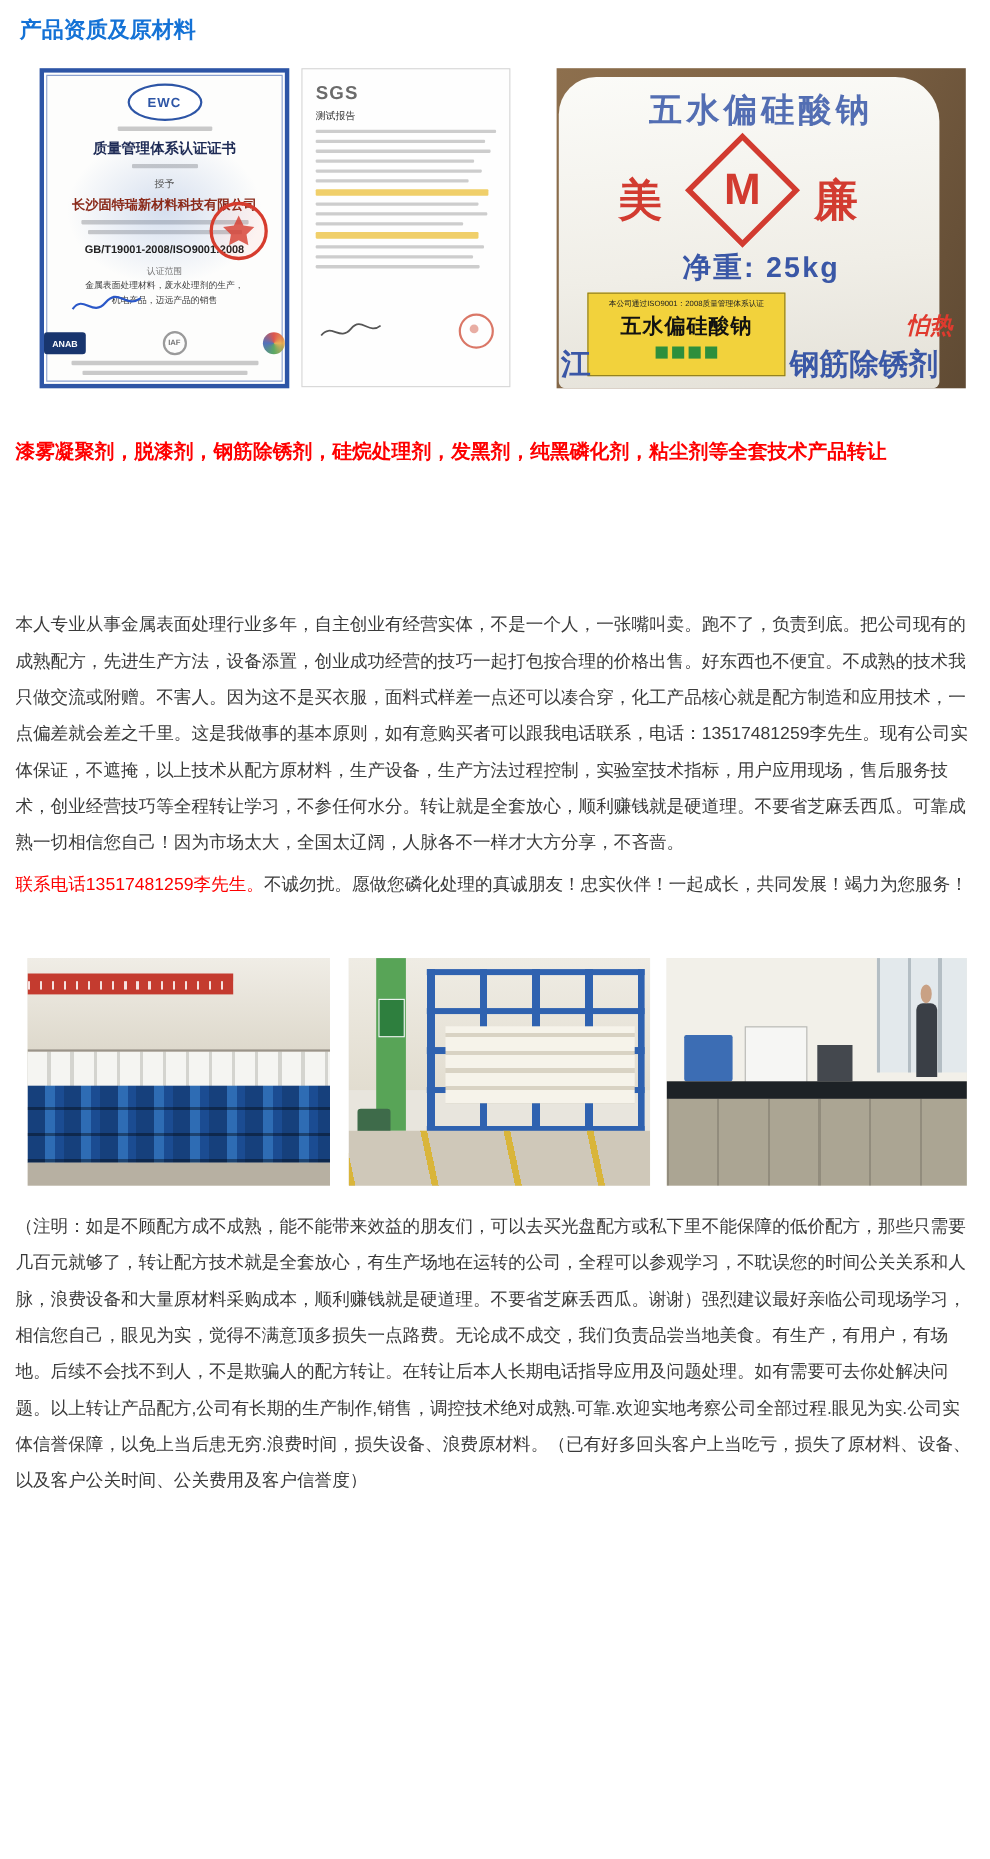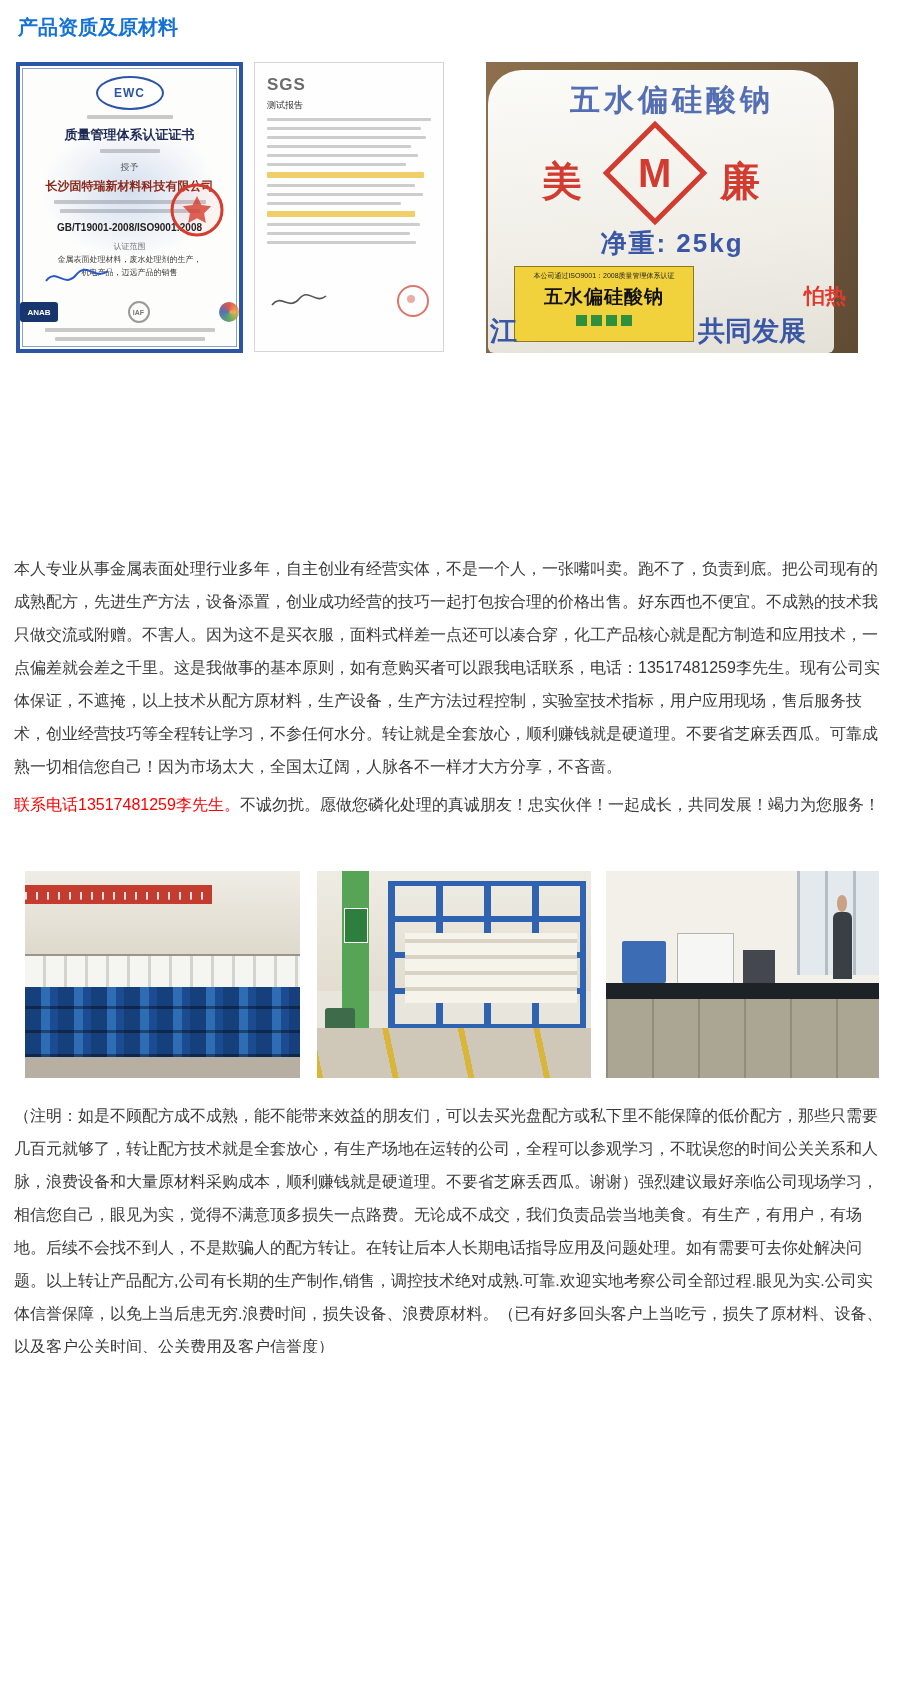--- a/index.html
+++ b/index.html
@@ -2,21 +2,21 @@
 <html><head>
 <meta charset="utf-8">
 <style>
   html,body{margin:0;padding:0;background:#fff;}
   .page{position:relative;width:900px;height:1353px;background:#fff;overflow:hidden;
         font-family:"Liberation Sans","DejaVu Sans",sans-serif;padding-left:31px;}
 
   .page-title{position:absolute;left:18px;top:14px;margin:0;font-size:20px;font-weight:bold;color:#1472d6;}
 
   
-  .certs-row{position:absolute;left:16px;top:62px;display:flex;align-items:flex-start;}
+  .certs-row{position:absolute;left:36px;top:62px;display:flex;align-items:flex-start;}
   .cert{position:relative;width:227px;height:291px;box-sizing:border-box;background:#fdfdfc;
         border:4px solid #2d55a6;box-shadow:inset 0 0 0 2px #fff,inset 0 0 0 3px #8aa0cf;
         overflow:hidden;text-align:center;}
   .cert .map{position:absolute;left:20px;right:20px;top:70px;bottom:90px;
         background:radial-gradient(ellipse at 50% 45%,rgba(110,145,205,.28),rgba(110,145,205,0) 70%);}
   .ewc-oval{position:relative;margin:10px auto 0;width:64px;height:30px;border:2px solid #2d55a6;
         border-radius:50%;display:flex;align-items:center;justify-content:center;
         color:#2d55a6;font-size:12px;font-weight:bold;letter-spacing:1px;background:#fff;}
   .cert-title{position:relative;margin-top:7px;font-size:13px;font-weight:bold;color:#1d2a55;}
   .cert-award{position:relative;margin-top:8px;font-size:9px;color:#555;}
@@ -60,21 +60,21 @@
   .brand-l{position:absolute;left:56px;top:92px;font-size:40px;font-weight:bold;color:#d23b30;}
   .brand-r{position:absolute;left:234px;top:92px;font-size:40px;font-weight:bold;color:#d23b30;}
   .net-weight{position:absolute;left:0;right:0;top:164px;text-align:center;font-size:26px;
        font-weight:bold;color:#3a57a6;letter-spacing:2px;}
   .yellow-label{position:absolute;left:28px;top:204px;width:180px;height:76px;background:#f2d23c;
        border:1px solid #8a7a20;box-sizing:border-box;padding:4px 5px;overflow:hidden;text-align:center;}
   .yl-cert{font-size:7px;color:#222;white-space:nowrap;overflow:hidden;}
   .yl-product{font-size:19px;font-weight:bold;color:#121212;margin-top:3px;letter-spacing:1px;}
   .yl-greens{margin-top:5px;display:flex;justify-content:center;gap:4px;}
   .yl-greens i{width:11px;height:11px;background:#2e8f3c;display:block;}
-  .heat{position:absolute;right:12px;top:220px;font-size:21px;font-weight:bold;color:#e03a2e;}
+  .heat{position:absolute;right:12px;top:220px;font-size:21px;font-weight:bold;color:#e03a2e;font-style:italic;}
   .comp-l{position:absolute;left:4px;bottom:4px;font-size:27px;font-weight:bold;color:#3a57a6;}
   .comp-r{position:absolute;left:212px;bottom:4px;font-size:27px;font-weight:bold;color:#3a57a6;}
 
   
   .heading{position:absolute;left:14px;top:398px;margin:0;width:872px;font-size:18px;
        font-weight:bold;color:#fe0000;}
   .para{position:absolute;left:14px;width:872px;margin:0;font-size:16px;line-height:33px;color:#3a3a3a;}
   .para .red{color:#fe0000;}
   .p1{top:466px;} .p2{top:552px;} .pc{top:788px;} .note{top:1099px;}
 
@@ -251,24 +251,25 @@
         <div class="yl-product">五水偏硅酸钠</div>
         <div class="yl-greens">
           <i></i>
             <i></i>
             <i></i>
             <i></i>
         </div>
       </div>
       <div class="heat">怕热</div>
       <div class="comp-l">江</div>
-      <div class="comp-r">共同发展</div>
+      <div class="comp-r">钢筋除锈剂</div>
     </div>
   </div>
 
+  <p class="heading">漆雾凝聚剂，脱漆剂，钢筋除锈剂，硅烷处理剂，发黑剂，纯黑磷化剂，粘尘剂等全套技术产品转让</p>
   <p class="para p2">本人专业从事金属表面处理行业多年，自主创业有经营实体，不是一个人，一张嘴叫卖。跑不了，负责到底。把公司现有的成熟配方，先进生产方法，设备添置，创业成功经营的技巧一起打包按合理的价格出售。好东西也不便宜。不成熟的技术我只做交流或附赠。不害人。因为这不是买衣服，面料式样差一点还可以凑合穿，化工产品核心就是配方制造和应用技术，一点偏差就会差之千里。这是我做事的基本原则，如有意购买者可以跟我电话联系，电话：13517481259李先生。现有公司实体保证，不遮掩，以上技术从配方原材料，生产设备，生产方法过程控制，实验室技术指标，用户应用现场，售后服务技术，创业经营技巧等全程转让学习，不参任何水分。转让就是全套放心，顺利赚钱就是硬道理。不要省芝麻丢西瓜。可靠成熟一切相信您自己！因为市场太大，全国太辽阔，人脉各不一样才大方分享，不吝啬。</p>
   <p class="para pc"><span class="red">联系电话13517481259李先生。</span><span>不诚勿扰。愿做您磷化处理的真诚朋友！忠实伙伴！一起成长，共同发展！竭力为您服务！</span></p>
 
   <div class="photos-row">
     <div class="ph ph2a">
       <div class="layer wall"></div>
       <div class="layer banner"></div>
       <div class="layer pails"></div>
       <div class="layer drums"></div>
       <div class="layer floor"></div>

